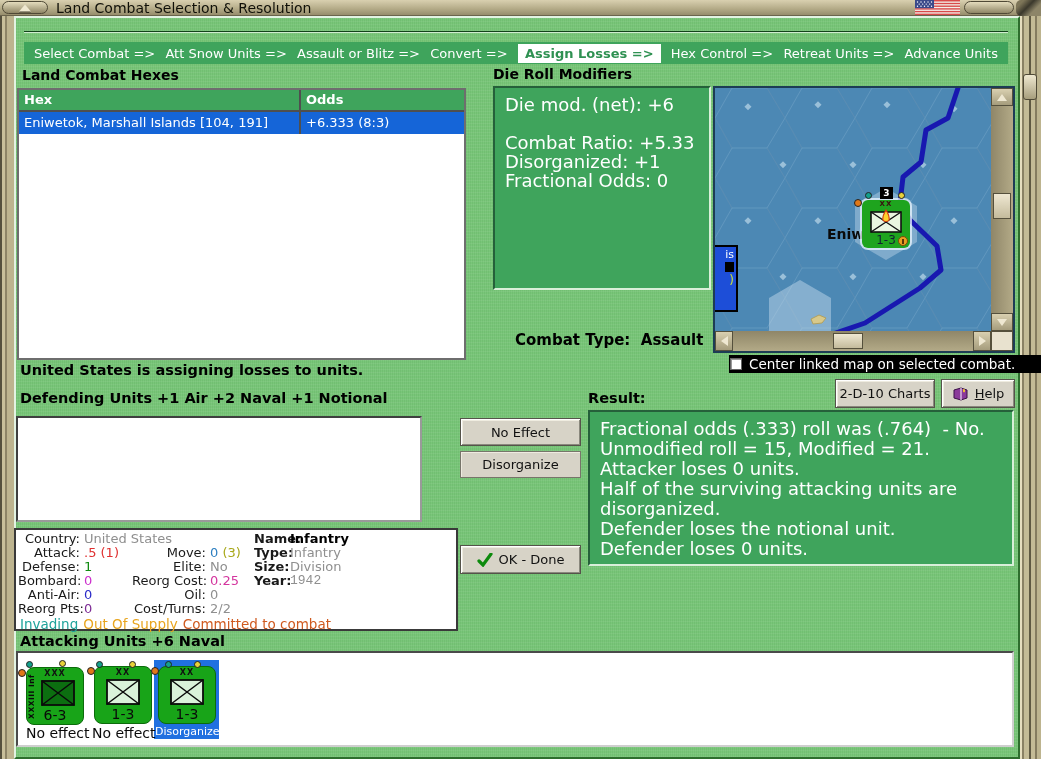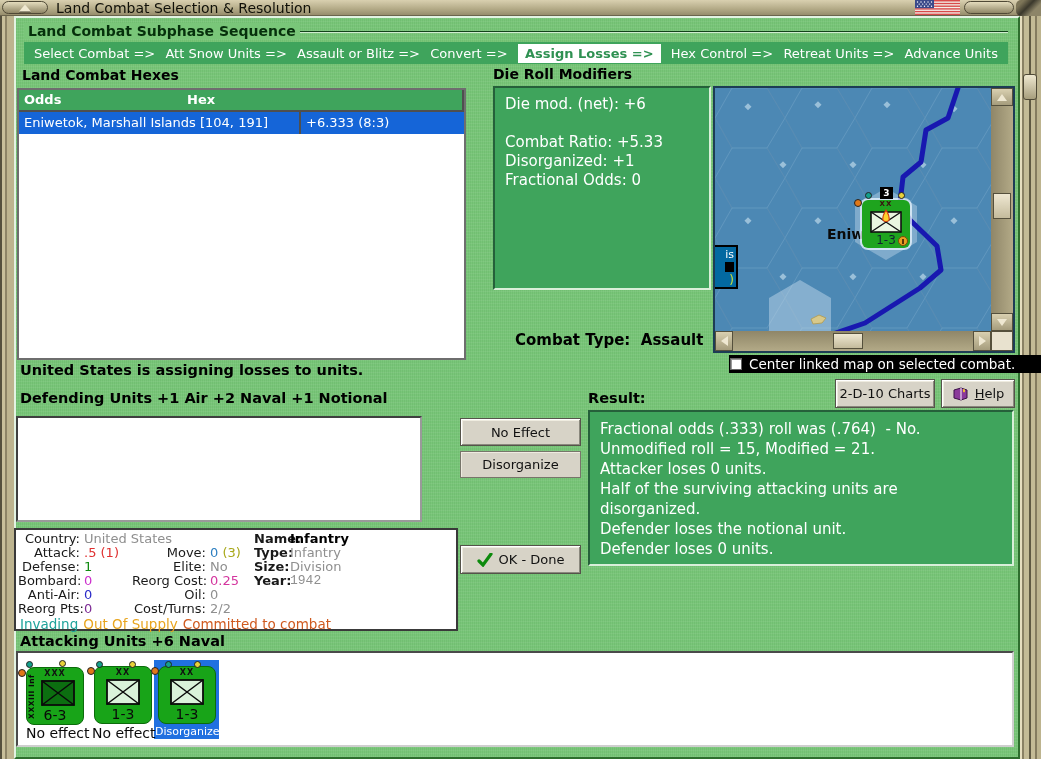--- a/index.html
+++ b/index.html
@@ -60,40 +60,40 @@
   .hex-hcell.c1{width:282px;}
   .hex-hcell.c2{flex:1;border-right:none;}
   .hex-row{display:flex;height:22px;background:#1565d8;color:#fff;font-size:13px;line-height:22px;}
   .hex-cell{padding-left:5px;white-space:nowrap;overflow:hidden;}
   .hex-cell.c1{width:282px;border-right:2px solid #4f4f4f;}
   .hex-cell.c2{flex:1;}
 
   
   .panel-green{background:#3fa45c;border:2px solid;border-color:#25603a #d9efd9 #d9efd9 #25603a;
     color:#fff;}
-  .pline{font-size:15px;line-height:19px;min-height:19px;white-space:pre-wrap;}
+  .pline{font-size:18px;line-height:19px;min-height:19px;white-space:pre-wrap;}
 
   
   .map{position:absolute;left:713px;top:86px;width:302px;height:267px;border:2px solid #1d3c55;background:#4c88b4;}
   .ocean{position:absolute;left:0;top:0;width:276px;height:243px;overflow:hidden;background:#4c88b4;}
   .map-unit{position:absolute;left:147px;top:112px;width:48px;height:48px;border-radius:6px;
     background:#1ea41e;box-shadow:0 0 0 2px rgba(235,245,255,.75);}
   .map-unit .usize{position:absolute;top:0;left:0;right:0;text-align:center;font-size:7px;font-weight:bold;color:#3a1010;letter-spacing:1px;line-height:8px;}
   .map-unit .ustr{position:absolute;bottom:1px;left:0;right:0;text-align:center;font-size:12px;color:#123;line-height:13px;}
   .badge3{position:absolute;left:165px;top:99px;width:13px;height:12px;background:#000;color:#fff;
     font-size:9px;font-weight:bold;text-align:center;line-height:12px;}
   .dot{position:absolute;width:7px;height:7px;border-radius:50%;border:1px solid #222;}
   .dot.teal{background:#14a08c;}
   .dot.yellow{background:#e8d23a;}
   .dot.orange{background:#e07818;width:8px;height:8px;}
   .anchor-badge{position:absolute;right:2px;bottom:2px;width:10px;height:10px;border-radius:50%;
     background:#e8a020;border:1px solid #7a4a08;}
   .anchor-badge::after{content:"";position:absolute;left:3px;top:2px;width:2px;height:5px;background:#5a3606;}
   .eniw-label{position:absolute;left:112px;top:138px;font-size:14px;font-weight:bold;color:#0a0a0a;}
-  .info-box{position:absolute;left:0;top:157px;width:23px;height:44px;background:#0369a1;
+  .info-box{position:absolute;left:0;top:157px;width:23px;height:67px;background:#1d4ed8;
     border:2px solid #000;border-left:none;color:#fff;font-size:11px;padding:1px 2px;text-align:right;}
   .info-box .blk{display:block;width:9px;height:10px;background:#000;margin:1px 0 1px auto;}
   .info-box .grn{color:#cde23c;font-size:12px;display:block;}
 
   
   .sb{background:linear-gradient(180deg,#8f8668,#b3aa87);position:absolute;}
   .sbv{background:linear-gradient(90deg,#8f8668,#b3aa87);}
   .sb-btn{position:absolute;background:linear-gradient(180deg,#d9d0b0,#a59c7c);
     border:1px solid #55503c;display:flex;align-items:center;justify-content:center;}
   .sb-thumb{position:absolute;background:linear-gradient(180deg,#efe8d2,#c4bb9c);
@@ -194,37 +194,36 @@
     <div class="right-dark"></div>
   </div>
   <div class="left-rail"></div>
   <div class="right-rail">
       <div class="knob"></div>
     </div>
 
   <div class="dialog"></div>
 
   <div class="group-line"></div>
-  <div class="group-legend">Land Combat Subphase Sequence</div>
   <div class="phasebar">
     <span class="phase">Select Combat =&gt;</span>
     <span class="phase">Att Snow Units =&gt;</span>
     <span class="phase">Assault or Blitz =&gt;</span>
     <span class="phase">Convert =&gt;</span>
     <span class="phase active">Assign Losses =&gt;</span>
     <span class="phase">Hex Control =&gt;</span>
     <span class="phase">Retreat Units =&gt;</span>
     <span class="phase">Advance Units</span>
   </div>
 
   <div class="abs section-title" style="left:22px;top:67px;">Land Combat Hexes</div>
   <div class="hex-table">
     <div class="hex-hrow">
+      <div class="hex-hcell c1">Hex</div>
       <div class="hex-hcell c2">Odds</div>
-      <div class="hex-hcell c1">Hex</div>
     </div>
     <div class="hex-row">
       <div class="hex-cell c1">Eniwetok, Marshall Islands [104, 191]</div>
       <div class="hex-cell c2">+6.333 (8:3)</div>
     </div>
   </div>
 
   <div class="abs section-title" style="left:493px;top:66px;">Die Roll Modifiers</div>
   <div class="abs panel-green" style="left:493px;top:86px;width:218px;height:204px;padding:7px 10px;">
     <div class="pline">Die mod. (net): +6</div>

